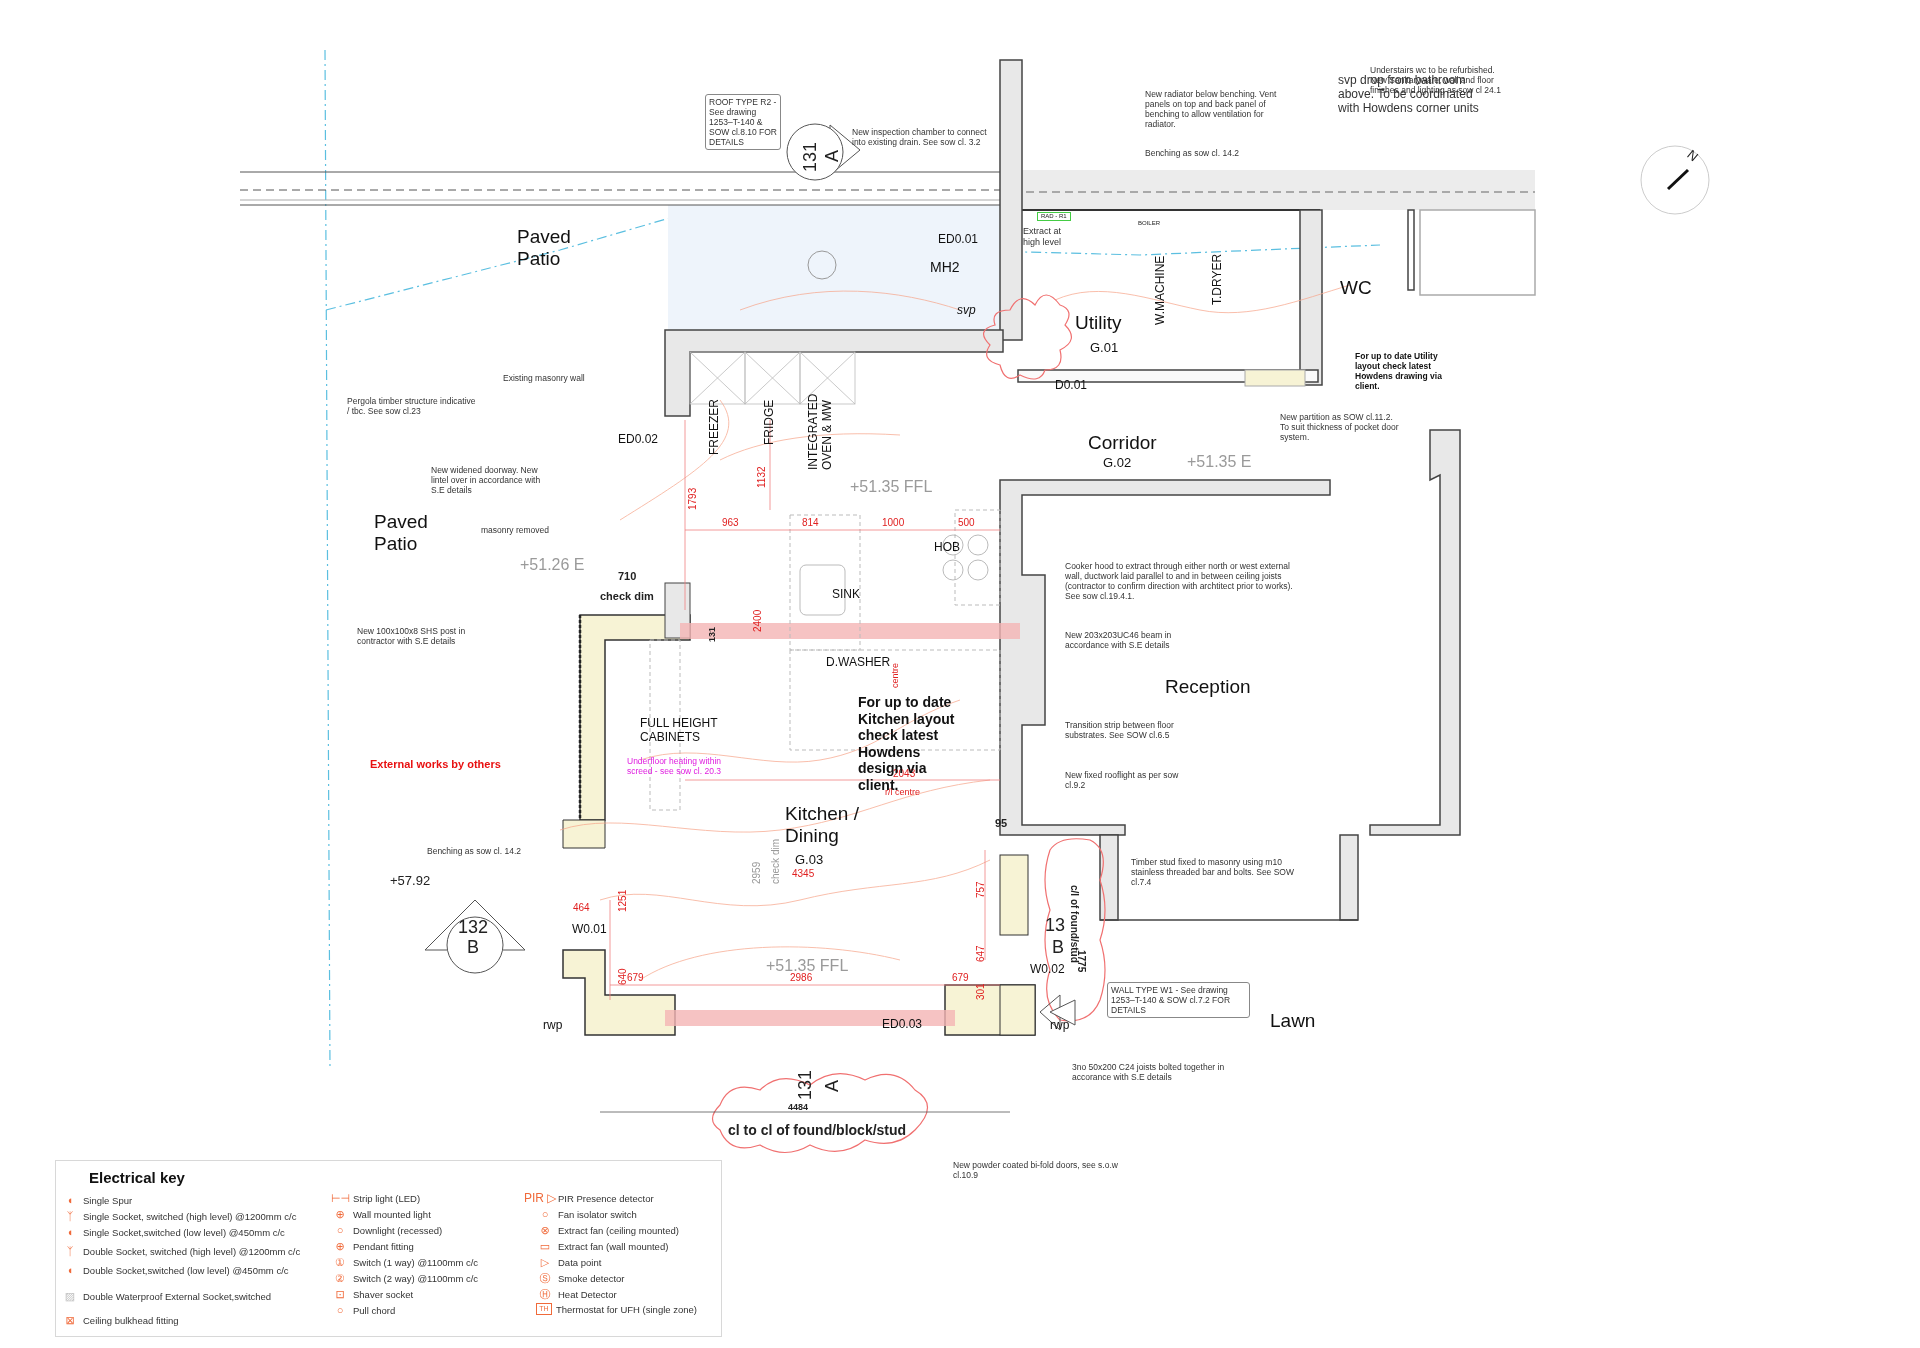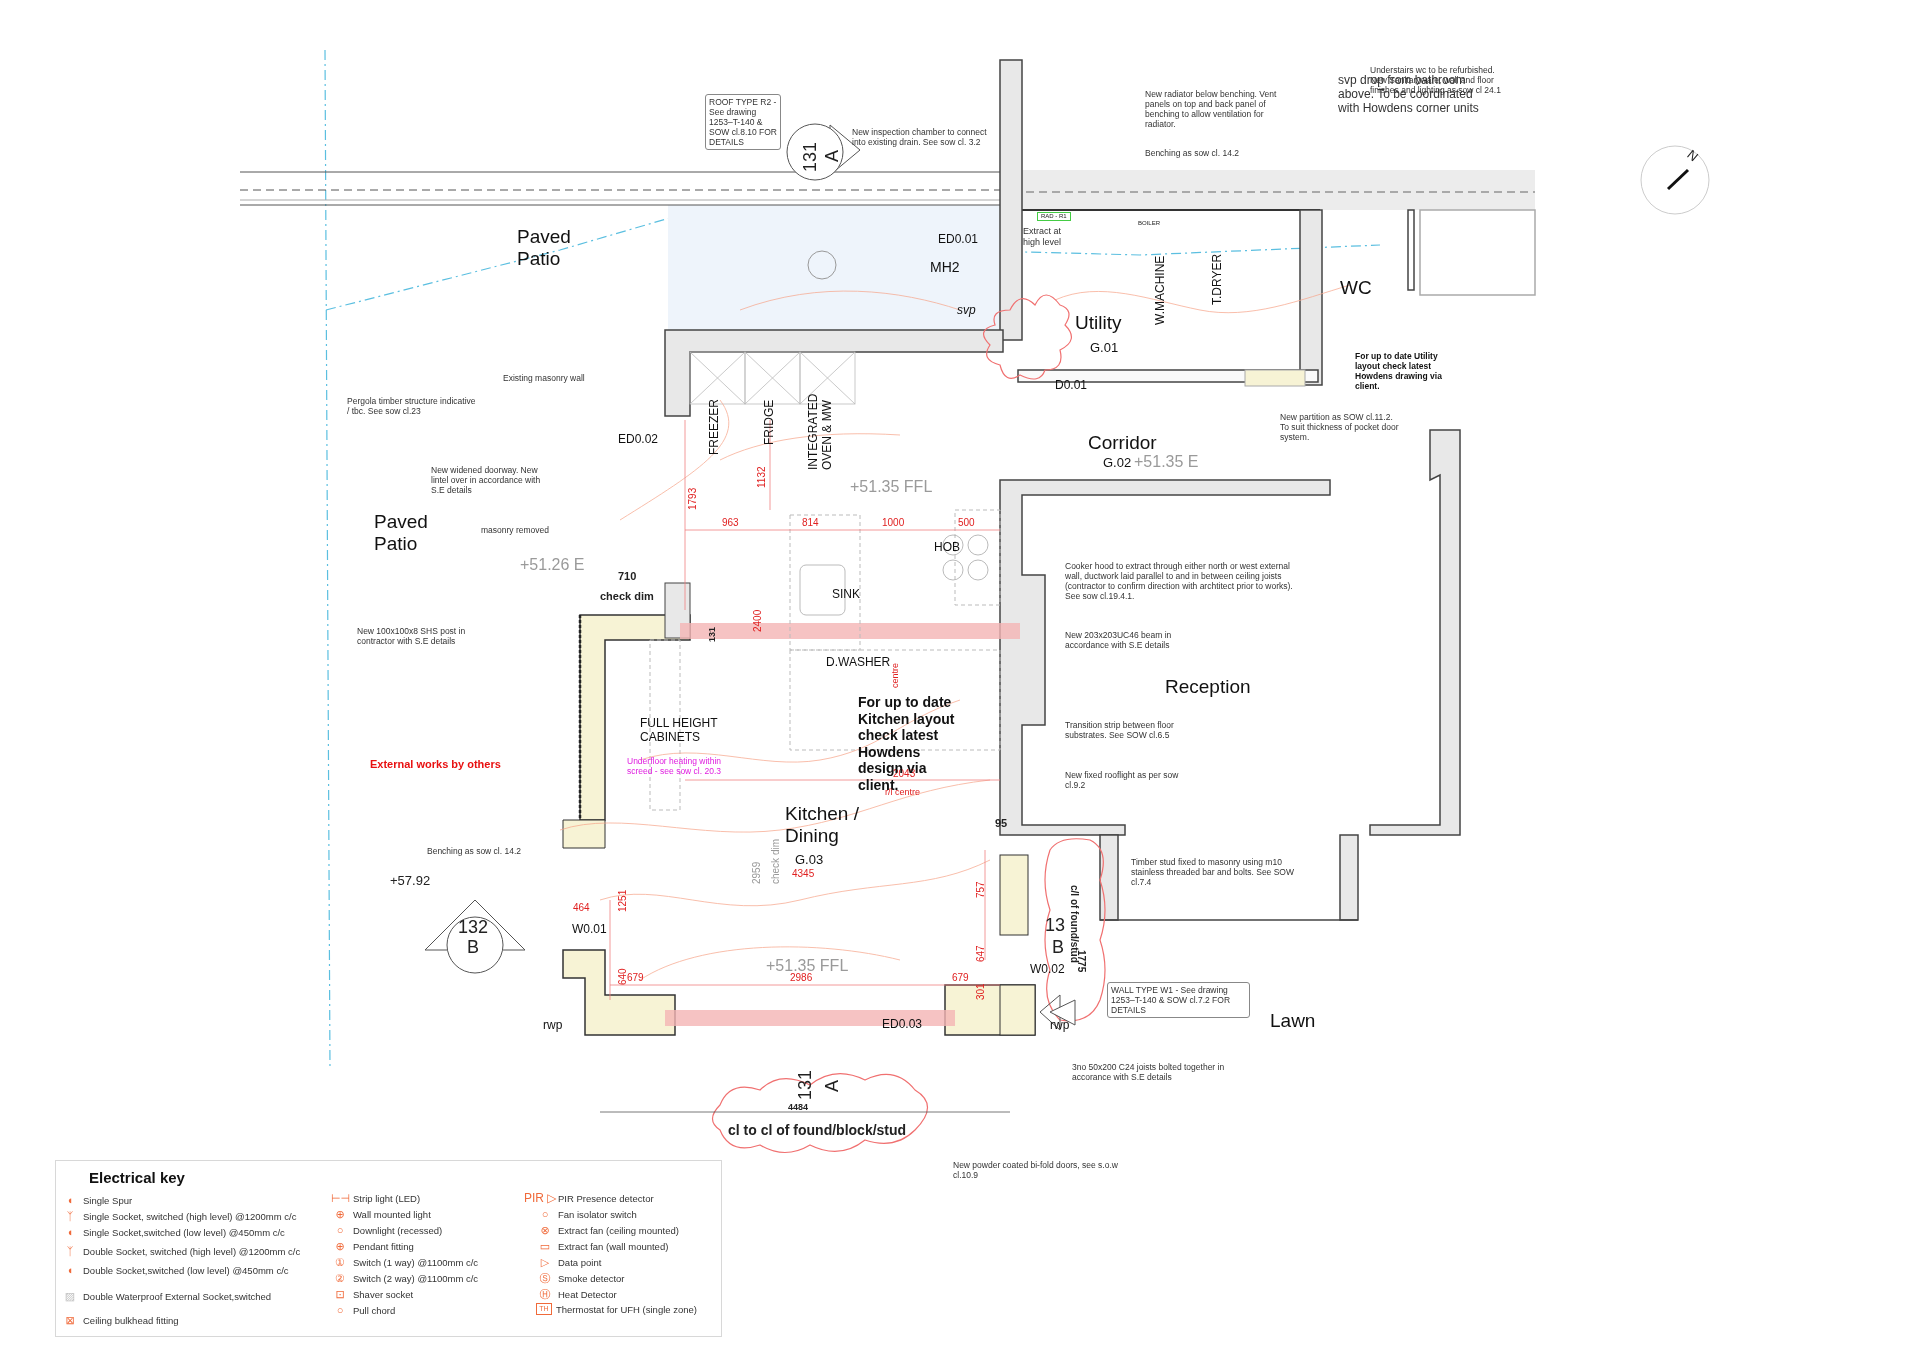--- a/index.html
+++ b/index.html
@@ -161,21 +161,21 @@
 <div class="t roomsm" style="left:795px;top:852px;">G.03</div>
 <div class="t room" style="left:1165px;top:676px;">Reception</div>
 <div class="t room" style="left:1340px;top:277px;">WC</div>
 
 <div class="t room" style="left:517px;top:226px;width:70px;white-space:normal;">Paved Patio</div>
 <div class="t room" style="left:374px;top:511px;width:70px;white-space:normal;">Paved Patio</div>
 <div class="t room" style="left:1270px;top:1010px;">Lawn</div>
 
 <div class="t lvl" style="left:850px;top:478px;">+51.35 FFL</div>
 <div class="t lvl" style="left:766px;top:957px;">+51.35 FFL</div>
-<div class="t lvl" style="left:1134px;top:453px;">+51.35 E</div>
+<div class="t lvl" style="left:1187px;top:453px;">+51.35 E</div>
 <div class="t lvl" style="left:520px;top:556px;">+51.26 E</div>
 <div class="t" style="left:390px;top:873px;font-size:13px;">+57.92</div>
 
 <div class="t vert" style="left:800px;top:172px;font-size:18px;">131</div>
 <div class="t vert" style="left:822px;top:162px;font-size:18px;">A</div>
 <div class="t" style="left:458px;top:917px;font-size:18px;">132</div>
 <div class="t" style="left:467px;top:937px;font-size:18px;">B</div>
 <div class="t" style="left:1045px;top:915px;font-size:18px;">13</div>
 <div class="t" style="left:1052px;top:937px;font-size:18px;">B</div>
 <div class="t vert" style="left:795px;top:1100px;font-size:18px;">131</div>

